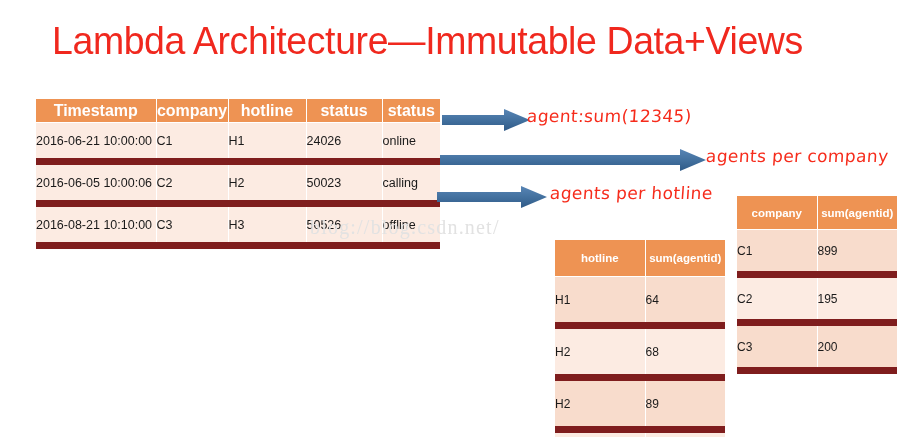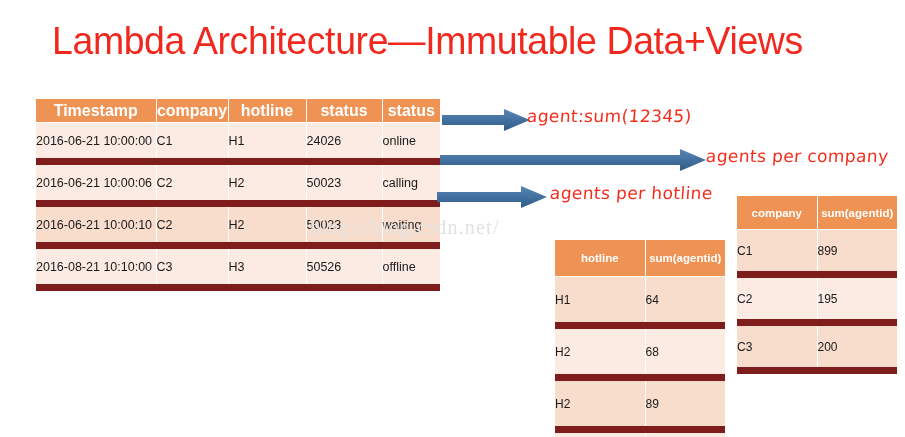--- a/index.html
+++ b/index.html
@@ -179,32 +179,25 @@
   </thead>
   <tbody>
     <tr class="row-light">
       <td>2016-06-21 10:00:00</td>
       <td>C1</td>
       <td>H1</td>
       <td>24026</td>
       <td>online</td>
     </tr>
     <tr class="row-light">
-      <td>2016-06-21 10:00:06</td>
+      <td>2016-06-05 10:00:06</td>
       <td>C2</td>
       <td>H2</td>
       <td>50023</td>
       <td>calling</td>
-    </tr>
-    <tr class="row-dark">
-      <td>2016-06-21 10:00:10</td>
-      <td>C2</td>
-      <td>H2</td>
-      <td>50023</td>
-      <td>waiting</td>
     </tr>
     <tr class="row-light">
       <td>2016-08-21 10:10:00</td>
       <td>C3</td>
       <td>H3</td>
       <td>50526</td>
       <td>offline</td>
     </tr>
   </tbody>
 </table>

